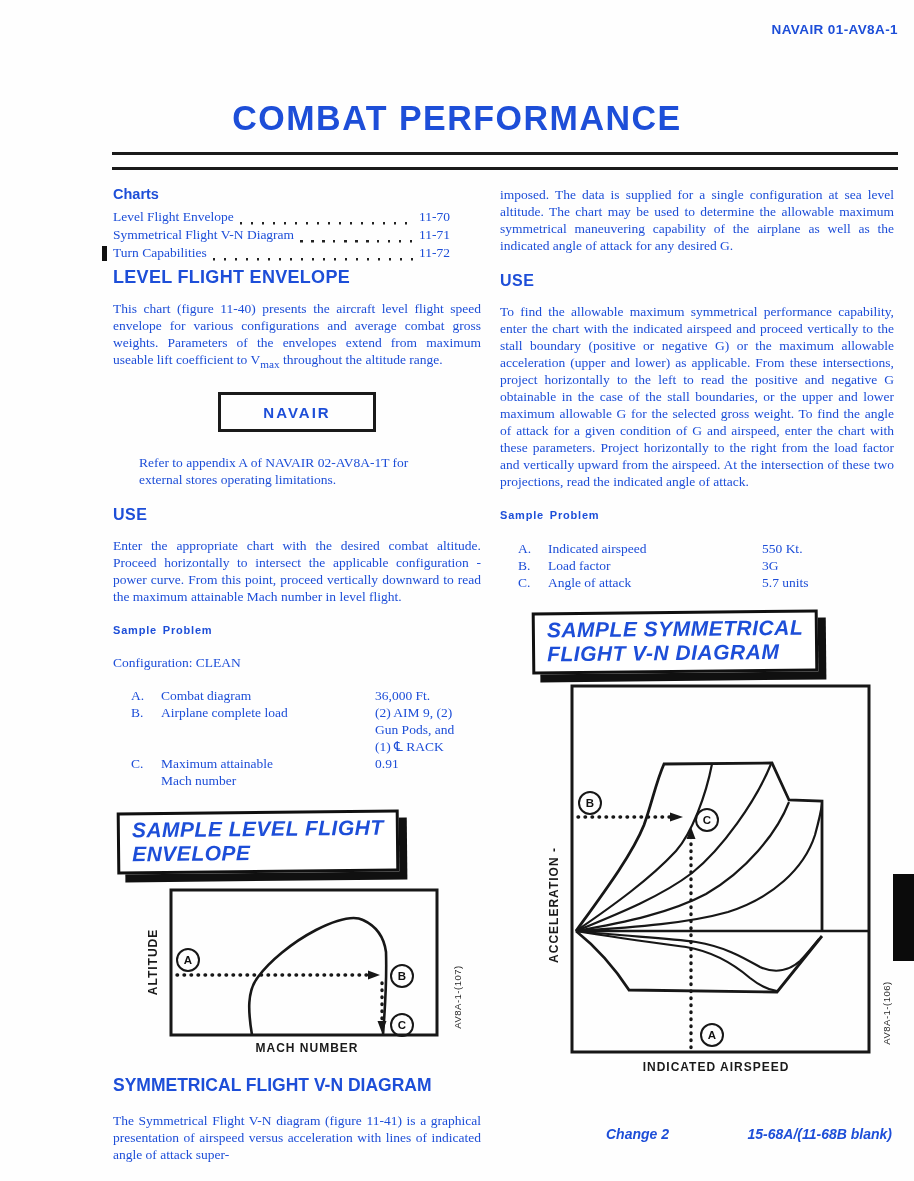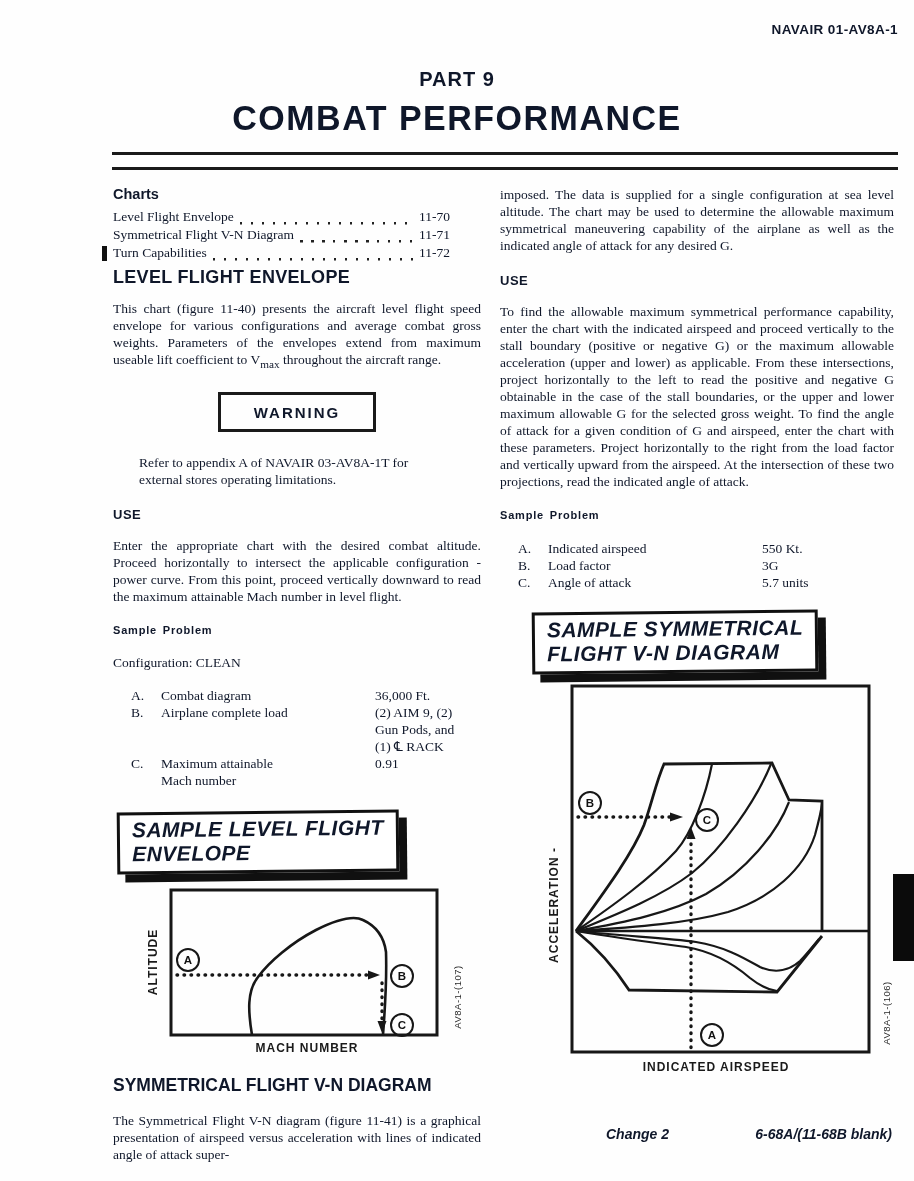--- a/index.html
+++ b/index.html
@@ -1,16 +1,16 @@
 <!DOCTYPE html>
 <html><head>
 <meta charset="utf-8">
 <style>
   html,body{margin:0;padding:0;background:#e8e8e8;}
-  .page{position:relative;width:914px;height:1181px;background:#fefefe;color:#0f172a;
+  .page{position:relative;width:914px;height:1181px;background:#fefefe;color:#1d4ed8;
         font-family:"Liberation Serif",serif;overflow:hidden;}
   .doc-number{position:absolute;top:22px;right:16px;font-family:"Liberation Sans",sans-serif;
         font-weight:bold;font-size:13.5px;letter-spacing:.4px;}
   .part-label{position:absolute;top:68px;left:0;width:100%;text-align:center;
         font-family:"Liberation Sans",sans-serif;font-weight:bold;font-size:20px;letter-spacing:1px;}
   .main-title{position:absolute;top:98px;left:0;width:100%;text-align:center;
         font-family:"Liberation Sans",sans-serif;font-weight:bold;font-size:34px;letter-spacing:1.5px;
         transform:scaleY(1.05);}
   .double-rule{position:absolute;left:112px;right:16px;top:152px;height:12px;
         border-top:3px solid #1a1a1a;border-bottom:3px solid #1a1a1a;}
@@ -25,21 +25,21 @@
   .toc-leader{flex:1;height:14px;margin:0 6px;align-self:flex-end;
         background:repeating-linear-gradient(to right,#222 0 2.5px,transparent 2.5px 11px);
         background-size:100% 2.5px;background-position:0 10px;background-repeat:no-repeat;}
   .toc-page{width:44px;text-align:left;white-space:nowrap;}
   .change-bar{position:absolute;left:-11px;top:2px;width:5px;height:15px;background:#111;}
   .section-heading-lg{font-size:18px;letter-spacing:.3px;margin:7px 0 0 0;}
   .para{margin:14px 0 0 0;text-align:justify;}
   .warning-box{width:152px;margin:19px auto 0 auto;border:3px solid #1a1a1a;
         text-align:center;padding:9px 0 8px 0;font-size:15px;letter-spacing:2px;}
   .refer-text{margin:22px 0 0 26px;width:312px;}
-  .use-heading{font-size:13px;margin:18px 0 0 0;letter-spacing:.5px;}
+  .use-heading{font-size:16px;margin:18px 0 0 0;letter-spacing:.5px;}
   .sample-heading{font-size:11px;margin:17px 0 0 0;letter-spacing:.8px;word-spacing:2px;}
   .config-line{margin:15px 0 0 0;}
   .items{margin:16px 0 0 0;}
   .item-row{display:flex;margin:0;}
   .item-key{width:30px;margin-left:18px;}
   .item-label{width:214px;white-space:pre-line;}
   .item-value{flex:1;white-space:pre-line;font-family:"Liberation Serif","DejaVu Sans",serif;}
   .stencil-box{display:inline-block;border:3px solid #101010;background:#fff;
         box-shadow:8px 8px 0 #101010;padding:3px 12px 5px 12px;
         font-family:"Liberation Sans",sans-serif;font-weight:bold;font-style:italic;
@@ -60,21 +60,20 @@
   .footer-change{margin-left:106px;}
   .footer-page{margin-left:auto;margin-right:2px;}
   .margin-block{position:absolute;right:0;top:874px;width:21px;height:87px;background:#0b0b0b;}
 </style>
 </head>
 <body>
 
 <div class="page">
 
   <div class="doc-number">NAVAIR 01-AV8A-1</div>
-  <div class="part-label">PART 9</div>
   <div class="main-title">COMBAT PERFORMANCE</div>
   <div class="double-rule"></div>
 
   <div class="col col-left">
     <div class="h-sans charts-heading">Charts</div>
 
     <div class="toc">
       <div class="toc-row">
         <span class="toc-title">Level Flight Envelope</span>
         <span class="toc-leader"></span>
@@ -88,25 +87,25 @@
       <div class="toc-row">
         <span class="change-bar"></span>
         <span class="toc-title">Turn Capabilities</span>
         <span class="toc-leader"></span>
         <span class="toc-page">11-72</span>
       </div>
     </div>
 
     <div class="h-sans section-heading-lg">LEVEL FLIGHT ENVELOPE</div>
 
-    <p class="para"><span>This chart (figure 11-40) presents the aircraft level flight speed envelope for various configurations and average combat gross weights.  Parameters of the envelopes extend from maximum useable lift coefficient to V</span><sub>max</sub><span> throughout the aircraft range.</span></p>
-
-    <div class="h-sans warning-box">WARNING</div>
-
-    <p class="refer-text">Refer to appendix A of NAVAIR 03-AV8A-1T for external stores operating limitations.</p>
+    <p class="para"><span>This chart (figure 11-40) presents the aircraft level flight speed envelope for various configurations and average combat gross weights.  Parameters of the envelopes extend from maximum useable lift coefficient to V</span><sub>max</sub><span> throughout the altitude range.</span></p>
+
+    <div class="h-sans warning-box">NAVAIR</div>
+
+    <p class="refer-text">Refer to appendix A of NAVAIR 02-AV8A-1T for external stores operating limitations.</p>
 
     <div class="h-sans use-heading">USE</div>
     <p class="para">Enter the appropriate chart with the desired combat altitude.  Proceed horizontally to intersect the applicable configuration - power curve.  From this point, proceed vertically downward to read the maximum attainable Mach number in level flight.</p>
 
     <div class="h-sans sample-heading">Sample Problem</div>
     <p class="config-line">Configuration:  CLEAN</p>
 
     <div class="items">
       <div class="item-row">
         <span class="item-key">A.</span>
@@ -215,17 +214,17 @@
       <circle cx="168" cy="352" r="11" fill="#fefefe" stroke="#171717" stroke-width="2"></circle>
       <text class="svg-point" x="168" y="356" text-anchor="middle">A</text>
 
       <text class="svg-axis" x="172" y="388" text-anchor="middle">INDICATED AIRSPEED</text>
       <text class="svg-caption" transform="rotate(-90 346 330)" x="346" y="330" text-anchor="middle">AV8A-1-(106)</text>
     </svg>
   </div>
 
   <div class="footer">
     <span class="footer-change">Change 2</span>
-    <span class="footer-page">6-68A/(11-68B blank)</span>
+    <span class="footer-page">15-68A/(11-68B blank)</span>
   </div>
 
   <div class="margin-block"></div>
 </div>
 
 </body></html>

